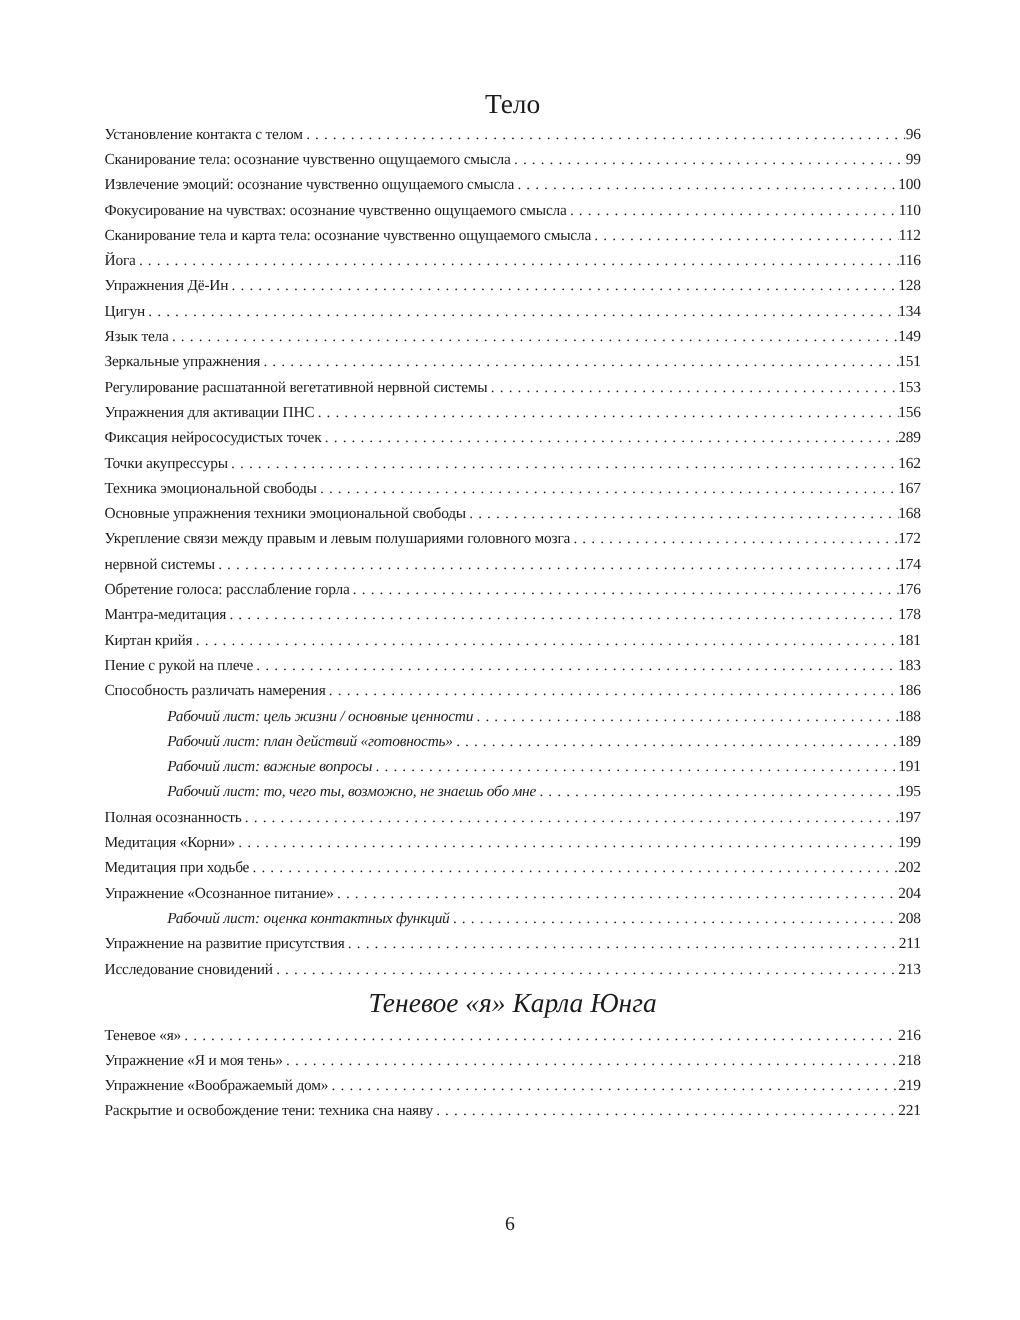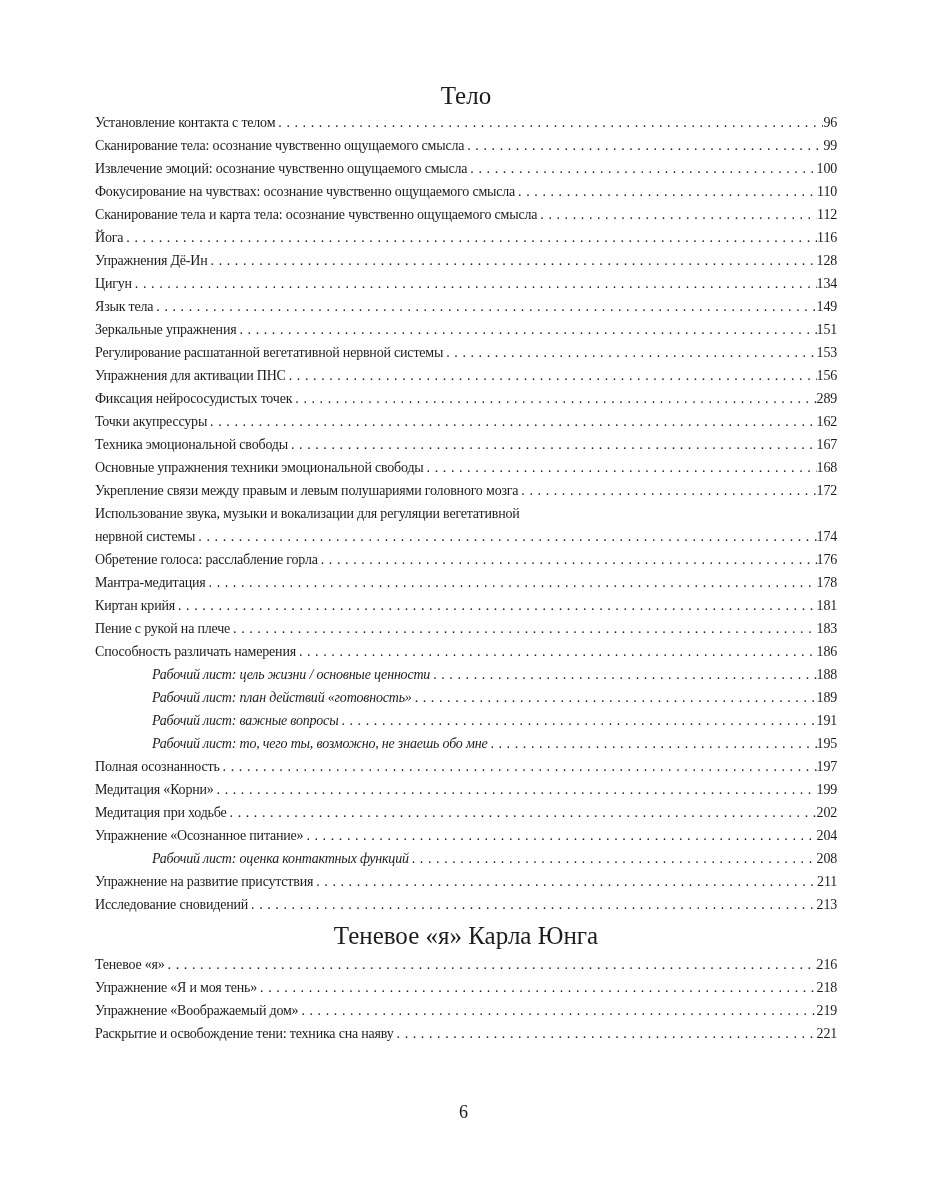--- a/index.html
+++ b/index.html
@@ -26,20 +26,21 @@
     font-weight: normal;
     line-height: 24px;
     text-align: center;
     margin: 0 0 3px 0;
   }
   .section + .section {
     margin-top: 8px;
   }
   .section + .section .section-title {
     margin-bottom: 5px;
+    font-style: italic;
   }
   .row {
     display: flex;
     align-items: baseline;
     font-size: 14px;
     line-height: 23px;
     letter-spacing: -0.2px;
   }
   .row .title {
     white-space: nowrap;
@@ -166,23 +167,20 @@
           <div class="row">
             <span class="title">Основные упражнения техники эмоциональной свободы</span>
             <span class="leader"></span>
             <span class="pnum">168</span>
           </div>
           <div class="row">
             <span class="title">Укрепление связи между правым и левым полушариями головного мозга</span>
             <span class="leader"></span>
             <span class="pnum">172</span>
           </div>
-          <div class="row cont-first">
-            <span class="title">Использование звука, музыки и вокализации для регуляции вегетативной</span>
-          </div>
           <div class="row">
             <span class="title">нервной системы</span>
             <span class="leader"></span>
             <span class="pnum">174</span>
           </div>
           <div class="row">
             <span class="title">Обретение голоса: расслабление горла</span>
             <span class="leader"></span>
             <span class="pnum">176</span>
           </div>

